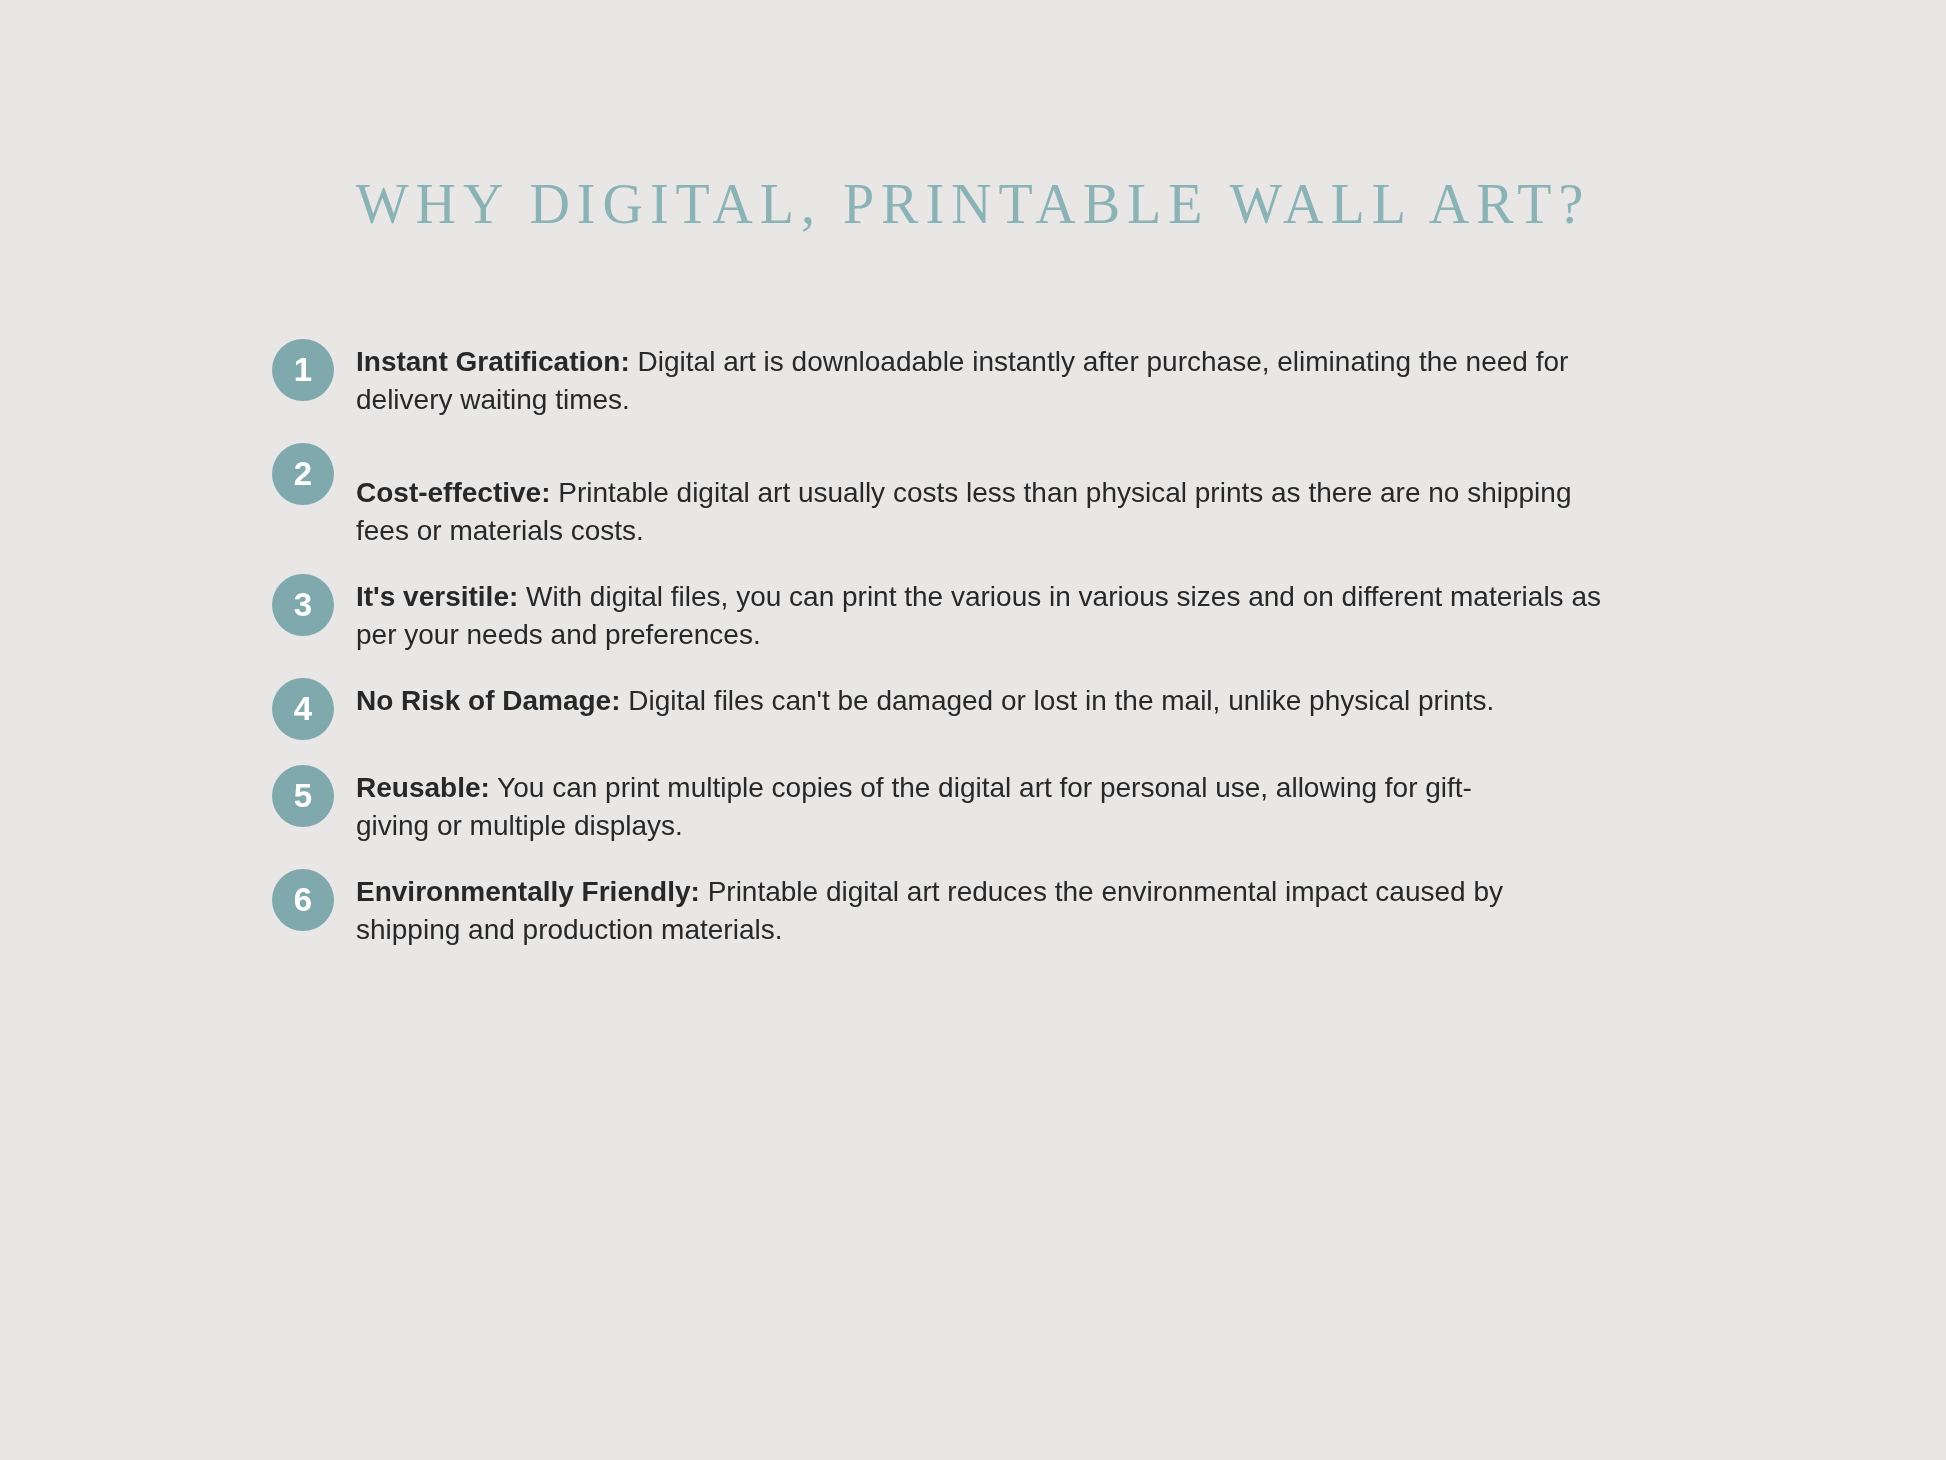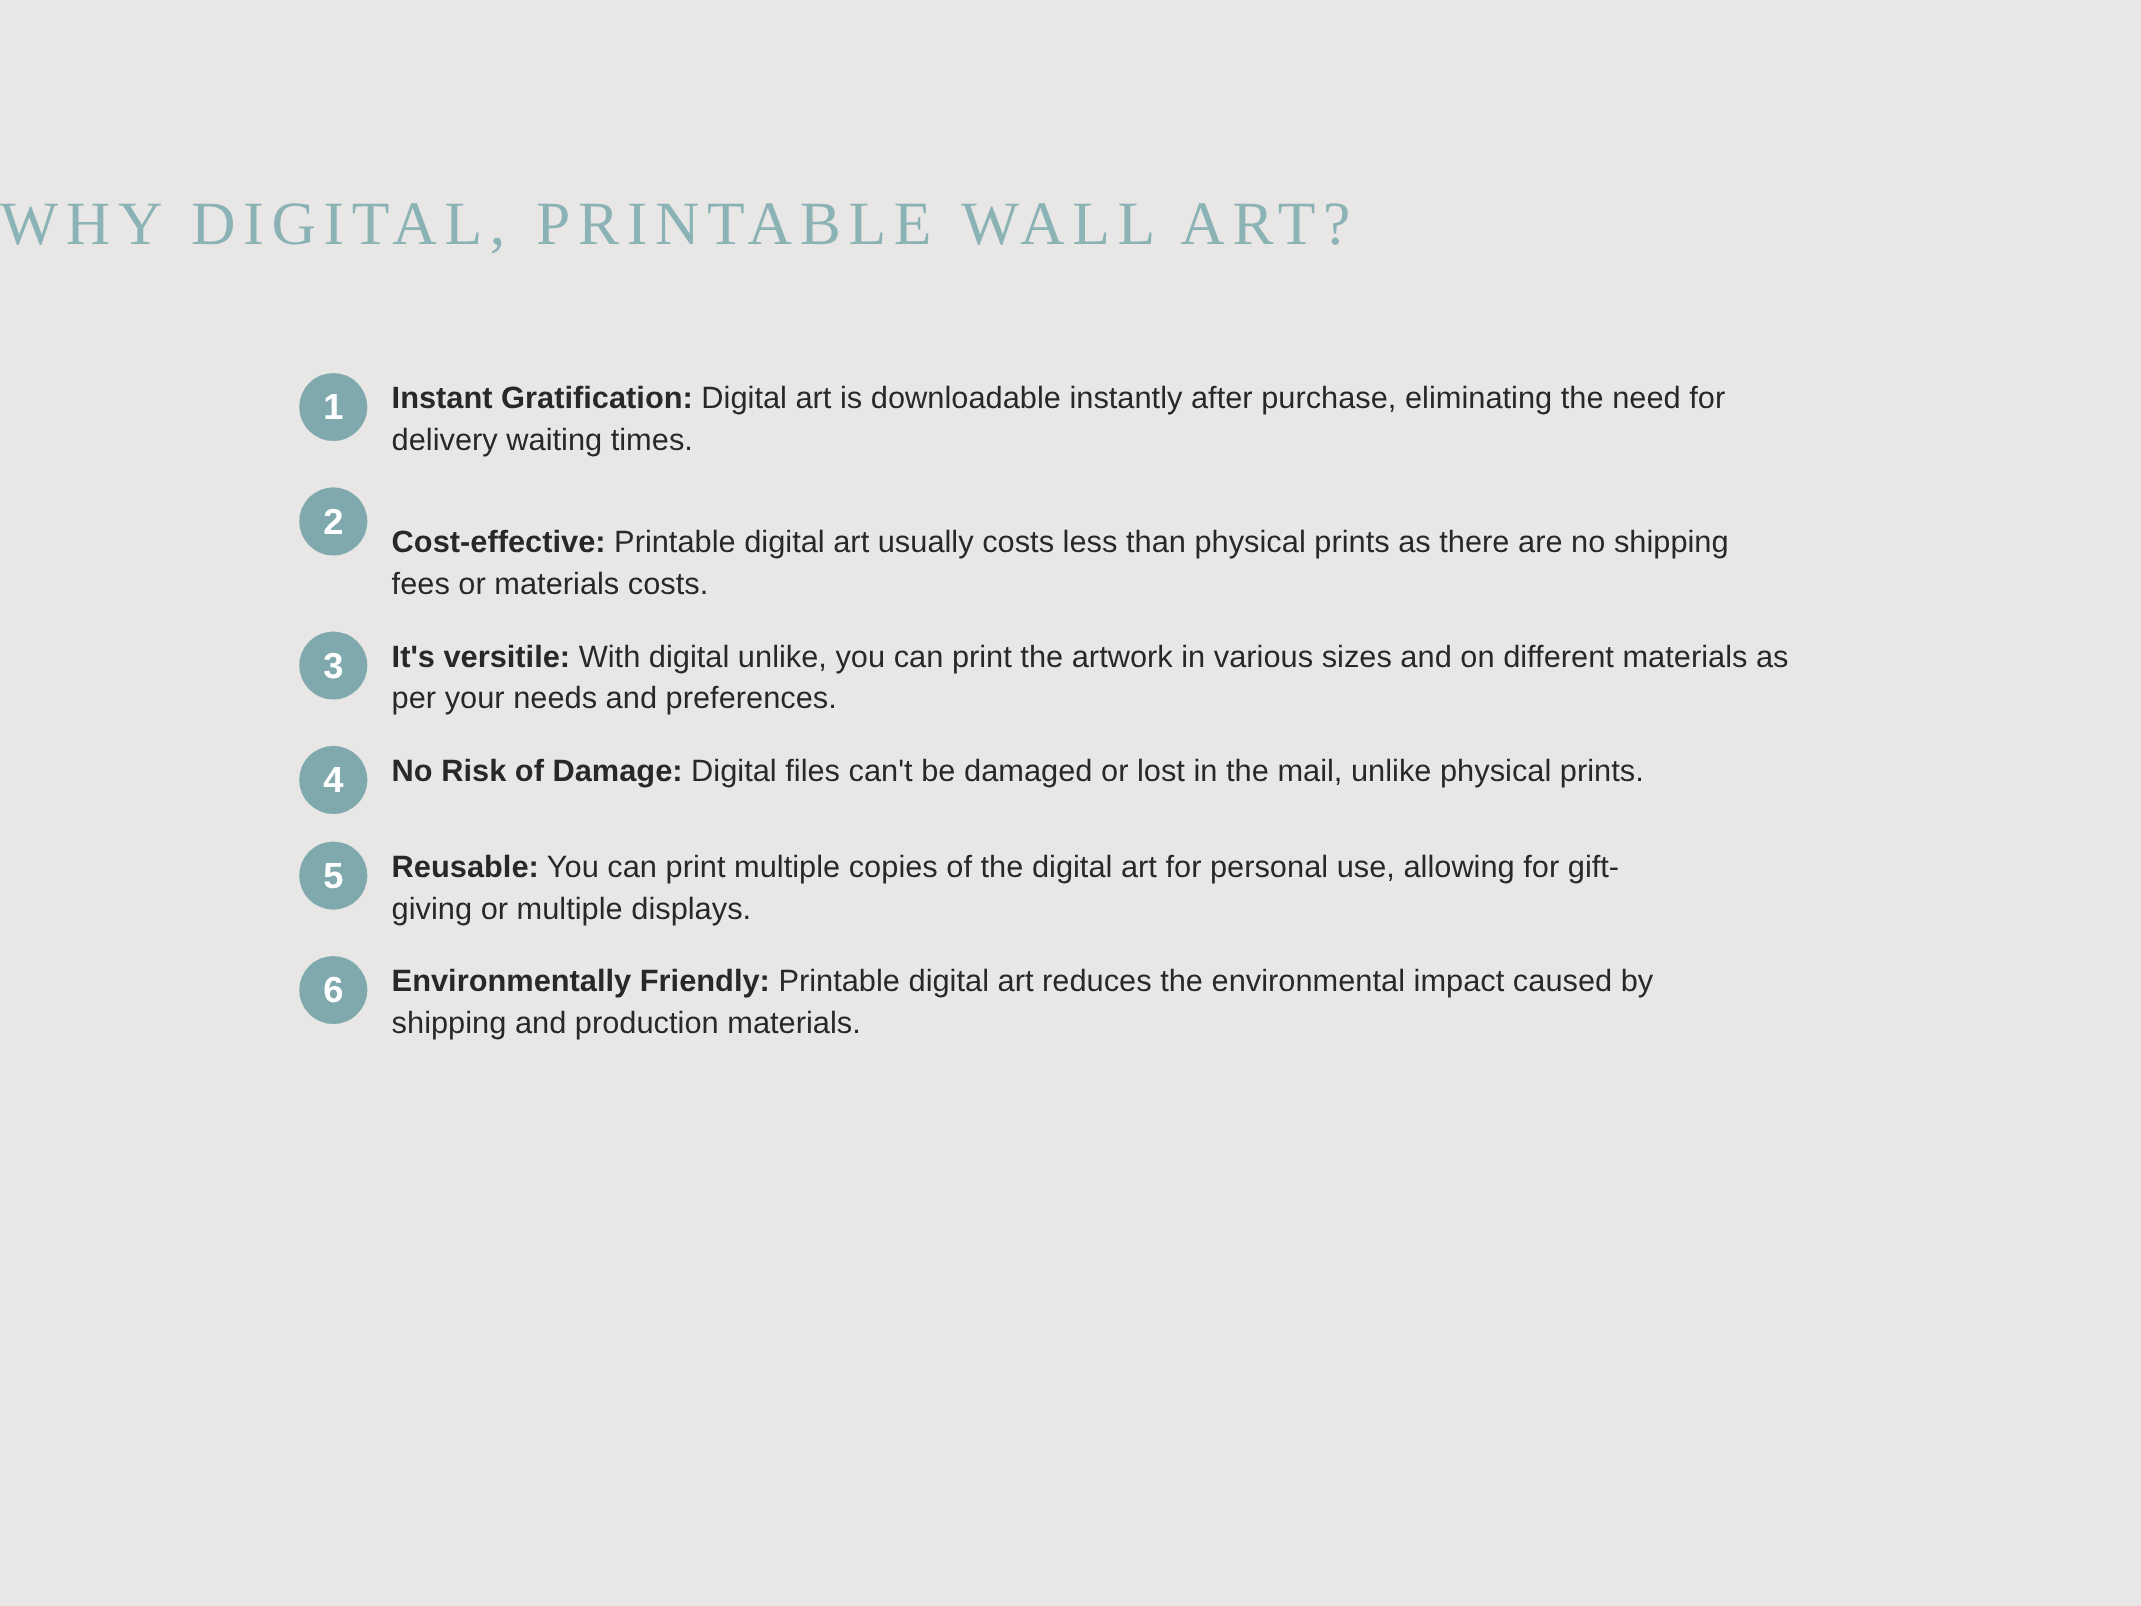--- a/index.html
+++ b/index.html
@@ -18,20 +18,21 @@
     width: 1946px;
     height: 1460px;
     background: #e8e7e6;
     box-sizing: border-box;
   }
   .title {
     position: absolute;
     left: 0;
     top: 172px;
     width: 1946px;
+    text-align: center;
     font-family: "Liberation Serif", serif;
     font-size: 56px;
     letter-spacing: 7px;
     color: #8bb3b6;
     font-weight: 400;
     white-space: nowrap;
   }
   .list {
     position: absolute;
     left: 272px;
@@ -92,21 +93,21 @@
       <div class="text"><span class="lead">Instant Gratification:</span><span class="body"> Digital art is downloadable instantly after purchase, eliminating the need for delivery waiting times.</span></div>
     </div>
 
     <div class="item i2">
       <div class="badge">2</div>
       <div class="text"><span class="lead">Cost-effective:</span><span class="body"> Printable digital art usually costs less than physical prints as there are no shipping fees or materials costs.</span></div>
     </div>
 
     <div class="item i3">
       <div class="badge">3</div>
-      <div class="text"><span class="lead">It's versitile:</span><span class="body"> With digital unlike, you can print the artwork in various sizes and on different materials as per your needs and preferences.</span></div>
+      <div class="text"><span class="lead">It's versitile:</span><span class="body"> With digital files, you can print the various in various sizes and on different materials as per your needs and preferences.</span></div>
     </div>
 
     <div class="item i4">
       <div class="badge">4</div>
       <div class="text"><span class="lead">No Risk of Damage:</span><span class="body"> Digital files can't be damaged or lost in the mail, unlike physical prints.</span></div>
     </div>
 
     <div class="item i5">
       <div class="badge">5</div>
       <div class="text"><span class="lead">Reusable:</span><span class="body"> You can print multiple copies of the digital art for personal use, allowing for gift-giving or multiple displays.</span></div>

